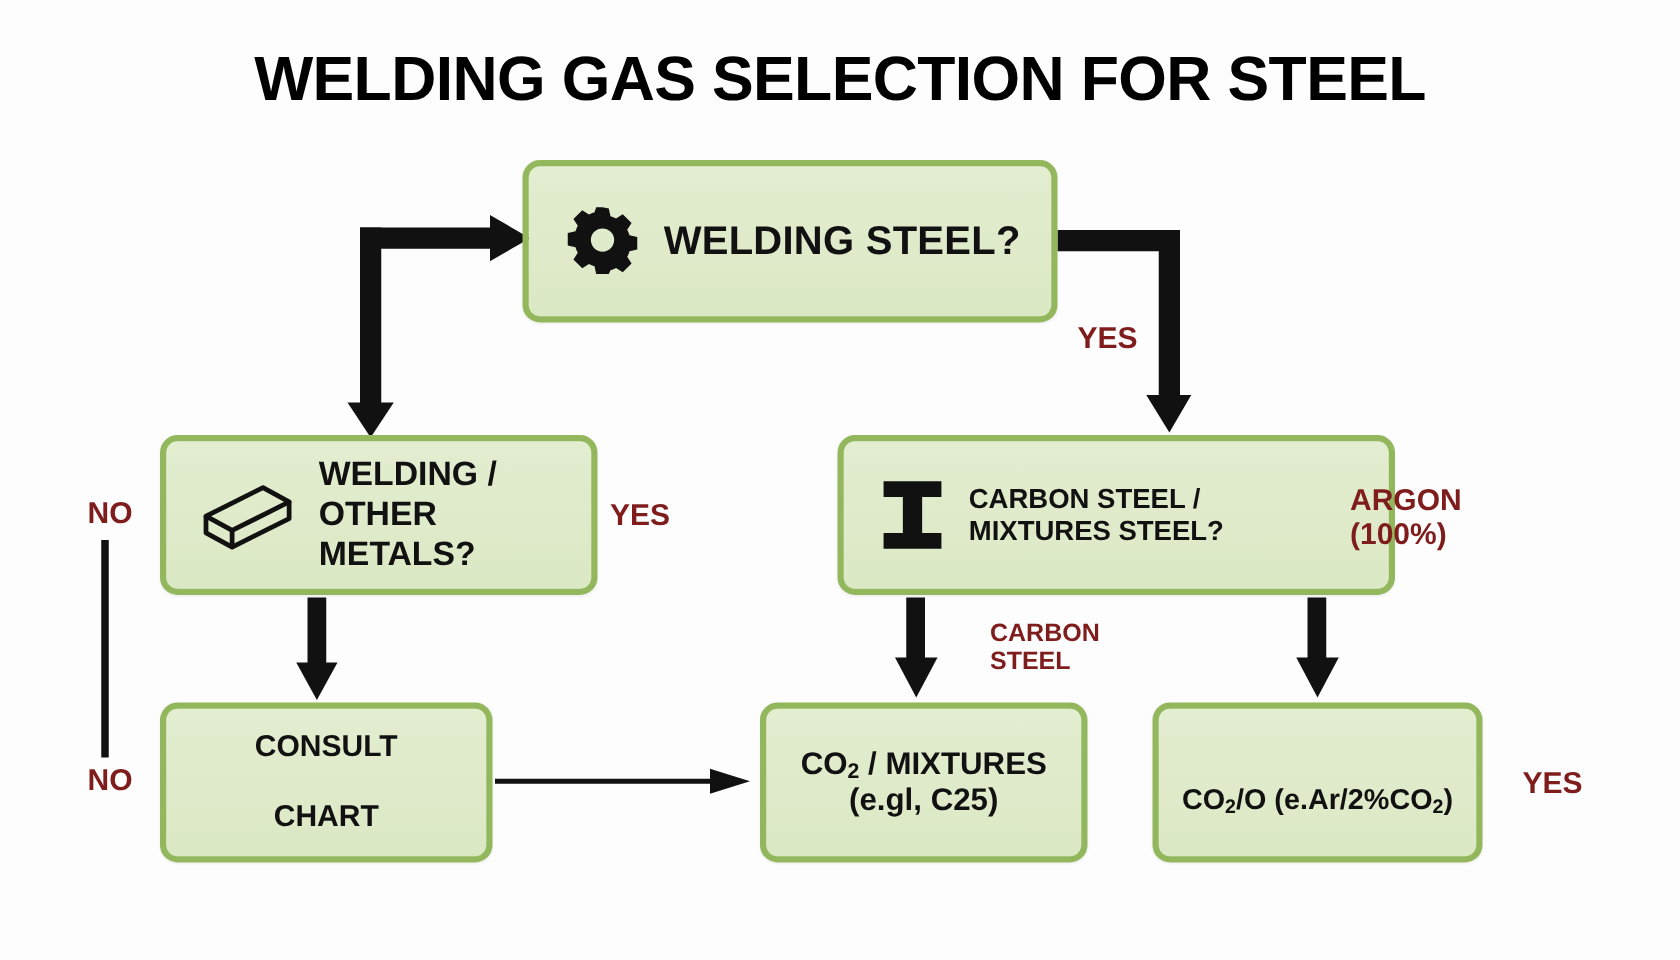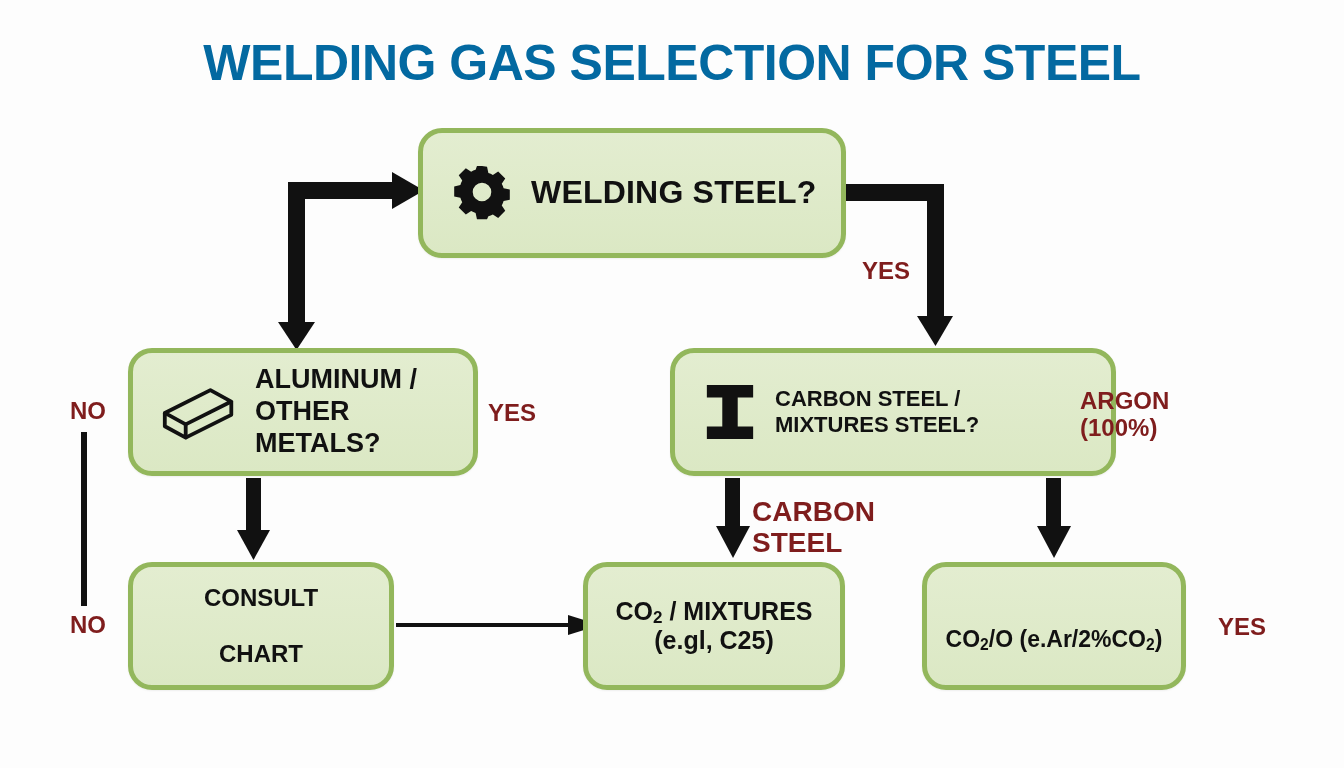--- a/index.html
+++ b/index.html
@@ -23,29 +23,29 @@
   }
   .title {
     position: absolute;
     left: 0;
     top: 34px;
     width: 1344px;
     text-align: center;
     font-size: 50px;
     font-weight: 700;
     letter-spacing: -0.5px;
-    color: #0369a1;
+    color: #000000;
     font-family: "Liberation Sans", sans-serif;
   }
   .node {
     position: absolute;
     box-sizing: border-box;
     background: linear-gradient(180deg, #e3edd0 0%, #dbe8c4 100%);
     border: 5px solid #93b75c;
-    border-radius: 24px;
+    border-radius: 14px;
     display: flex;
     align-items: center;
     justify-content: center;
     color: #111111;
     font-weight: 700;
     box-shadow: 0 1px 2px rgba(0,0,0,0.06);
   }
   .node .label {
     line-height: 1.18;
   }
@@ -81,21 +81,21 @@
   #node-carbon-steel .label { font-size: 22px; }
 
   #node-consult {
     left: 128px; top: 562px; width: 266px; height: 128px;
     font-size: 24px;
     text-align: center;
   }
   #node-consult .label { font-size: 24px; text-align: center; }
 
   #node-co2 {
-    left: 583px; top: 562px; width: 262px; height: 128px;
+    left: 608px; top: 562px; width: 262px; height: 128px;
     font-size: 25px;
     text-align: center;
   }
   #node-co2 .label { font-size: 25px; text-align: center; }
 
   #node-argon-small {
     left: 922px; top: 562px; width: 264px; height: 128px;
     font-size: 23px;
     text-align: center;
   }
@@ -107,21 +107,21 @@
     font-weight: 700;
     color: #7f1d1d;
     line-height: 1.12;
     white-space: pre-line;
   }
   #label-yes-top     { left: 862px; top: 258px; font-size: 24px; }
   #label-no-upper    { left: 70px;  top: 398px; font-size: 24px; }
   #label-no-lower    { left: 70px;  top: 612px; font-size: 24px; }
   #label-yes-alum    { left: 488px; top: 400px; font-size: 24px; }
   #label-argon-100   { left: 1080px; top: 388px; font-size: 24px; }
-  #label-carbon-steel{ left: 752px; top: 496px; font-size: 28px; }
+  #label-carbon-steel{ left: 792px; top: 496px; font-size: 20px; }
   #label-yes-right   { left: 1218px; top: 614px; font-size: 24px; }
 
   sub {
     font-size: 0.68em;
     vertical-align: baseline;
     position: relative;
     bottom: -0.22em;
   }
 </style>
 </head>
@@ -186,21 +186,21 @@
   <span class="icon-box">
     <svg width="76" height="56" viewBox="0 0 80 58" xmlns="http://www.w3.org/2000/svg">
       <g fill="none" stroke="#111111" stroke-width="4" stroke-linejoin="round">
         <polygon points="26,42 4,30 52,6 74,18"></polygon>
         <polyline points="4,30 4,44 26,56 26,42"></polyline>
         <polyline points="26,56 74,32 74,18"></polyline>
       </g>
     </svg>
   </span>
   <span class="label">
-    <span>ALUMINUM /</span><br>
+    <span>WELDING /</span><br>
     <span>OTHER METALS?</span>
   </span>
 </div>
 
 <div class="node with-icon" id="node-carbon-steel">
   <span class="icon-box">
     <svg width="54" height="62" viewBox="0 0 56 64" xmlns="http://www.w3.org/2000/svg">
       <path fill="#111111" d="M4 4h48v13H36v30h16v13H4V47h16V17H4z"></path>
     </svg>
   </span>

